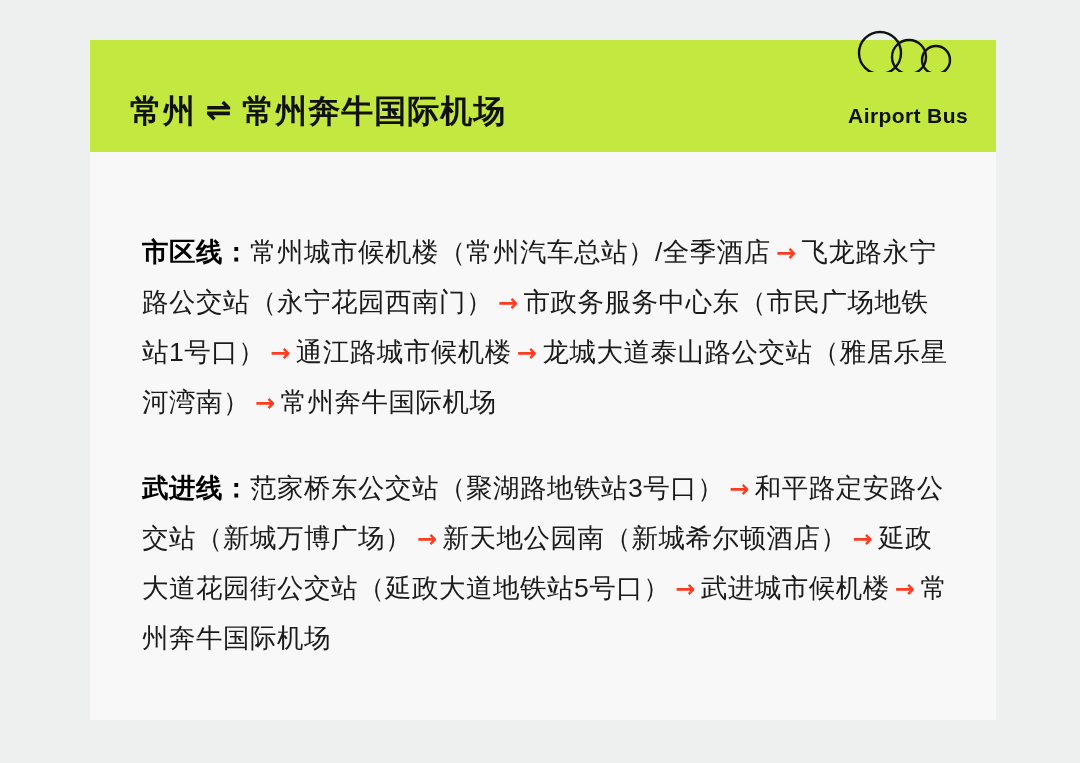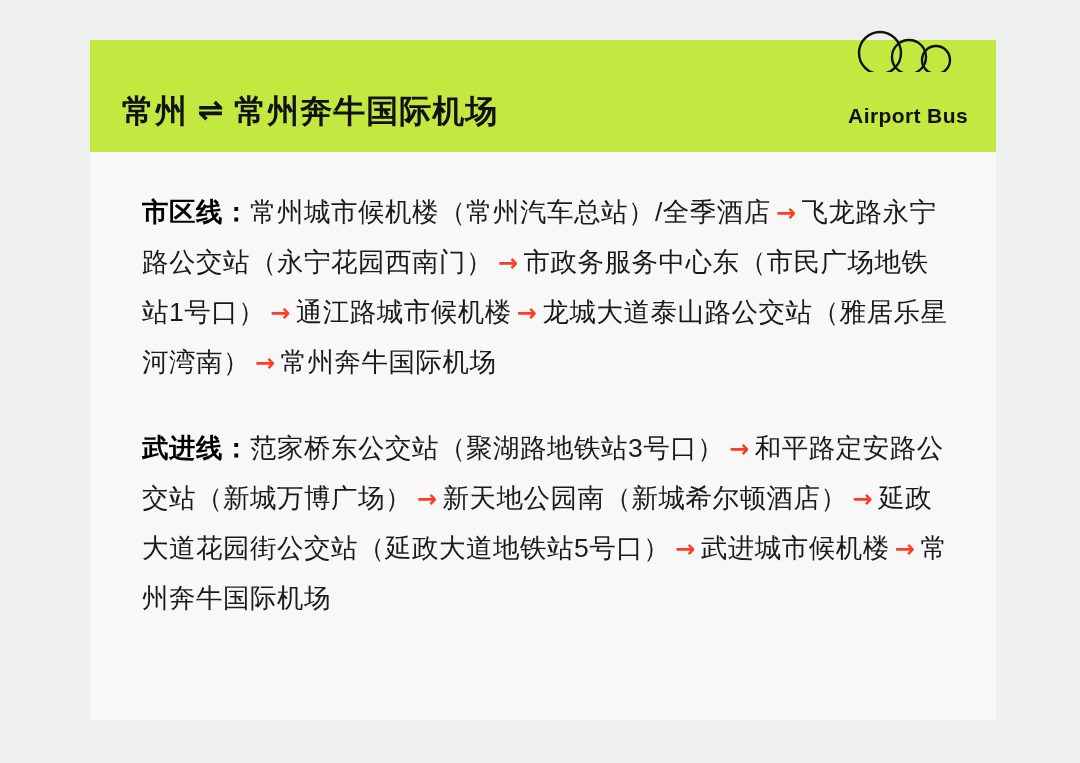--- a/index.html
+++ b/index.html
@@ -28,21 +28,21 @@
   
   .header {
     position: relative;
     height: 112px;
     background: #c3e83f;
     flex: 0 0 auto;
   }
 
   .header-title {
     position: absolute;
-    left: 32px;
+    left: 40px;
     top: 50px;
     font-size: 32px;
     font-weight: bold;
     color: #111111;
     letter-spacing: 1px;
     white-space: nowrap;
     display: flex;
     align-items: center;
     gap: 10px;
   }
@@ -69,20 +69,21 @@
     top: -14px;
     width: 118px;
     height: 54px;
   }
 
   
   .body {
     flex: 1 1 auto;
     padding: 36px 46px 0 52px;
     box-sizing: border-box;
+    margin-top: 40px;
   }
 
   .route-block {
     font-size: 26.5px;
     line-height: 49px;
     color: #1b1b1b;
     letter-spacing: 0.5px;
     margin-bottom: 36px;
   }
 

